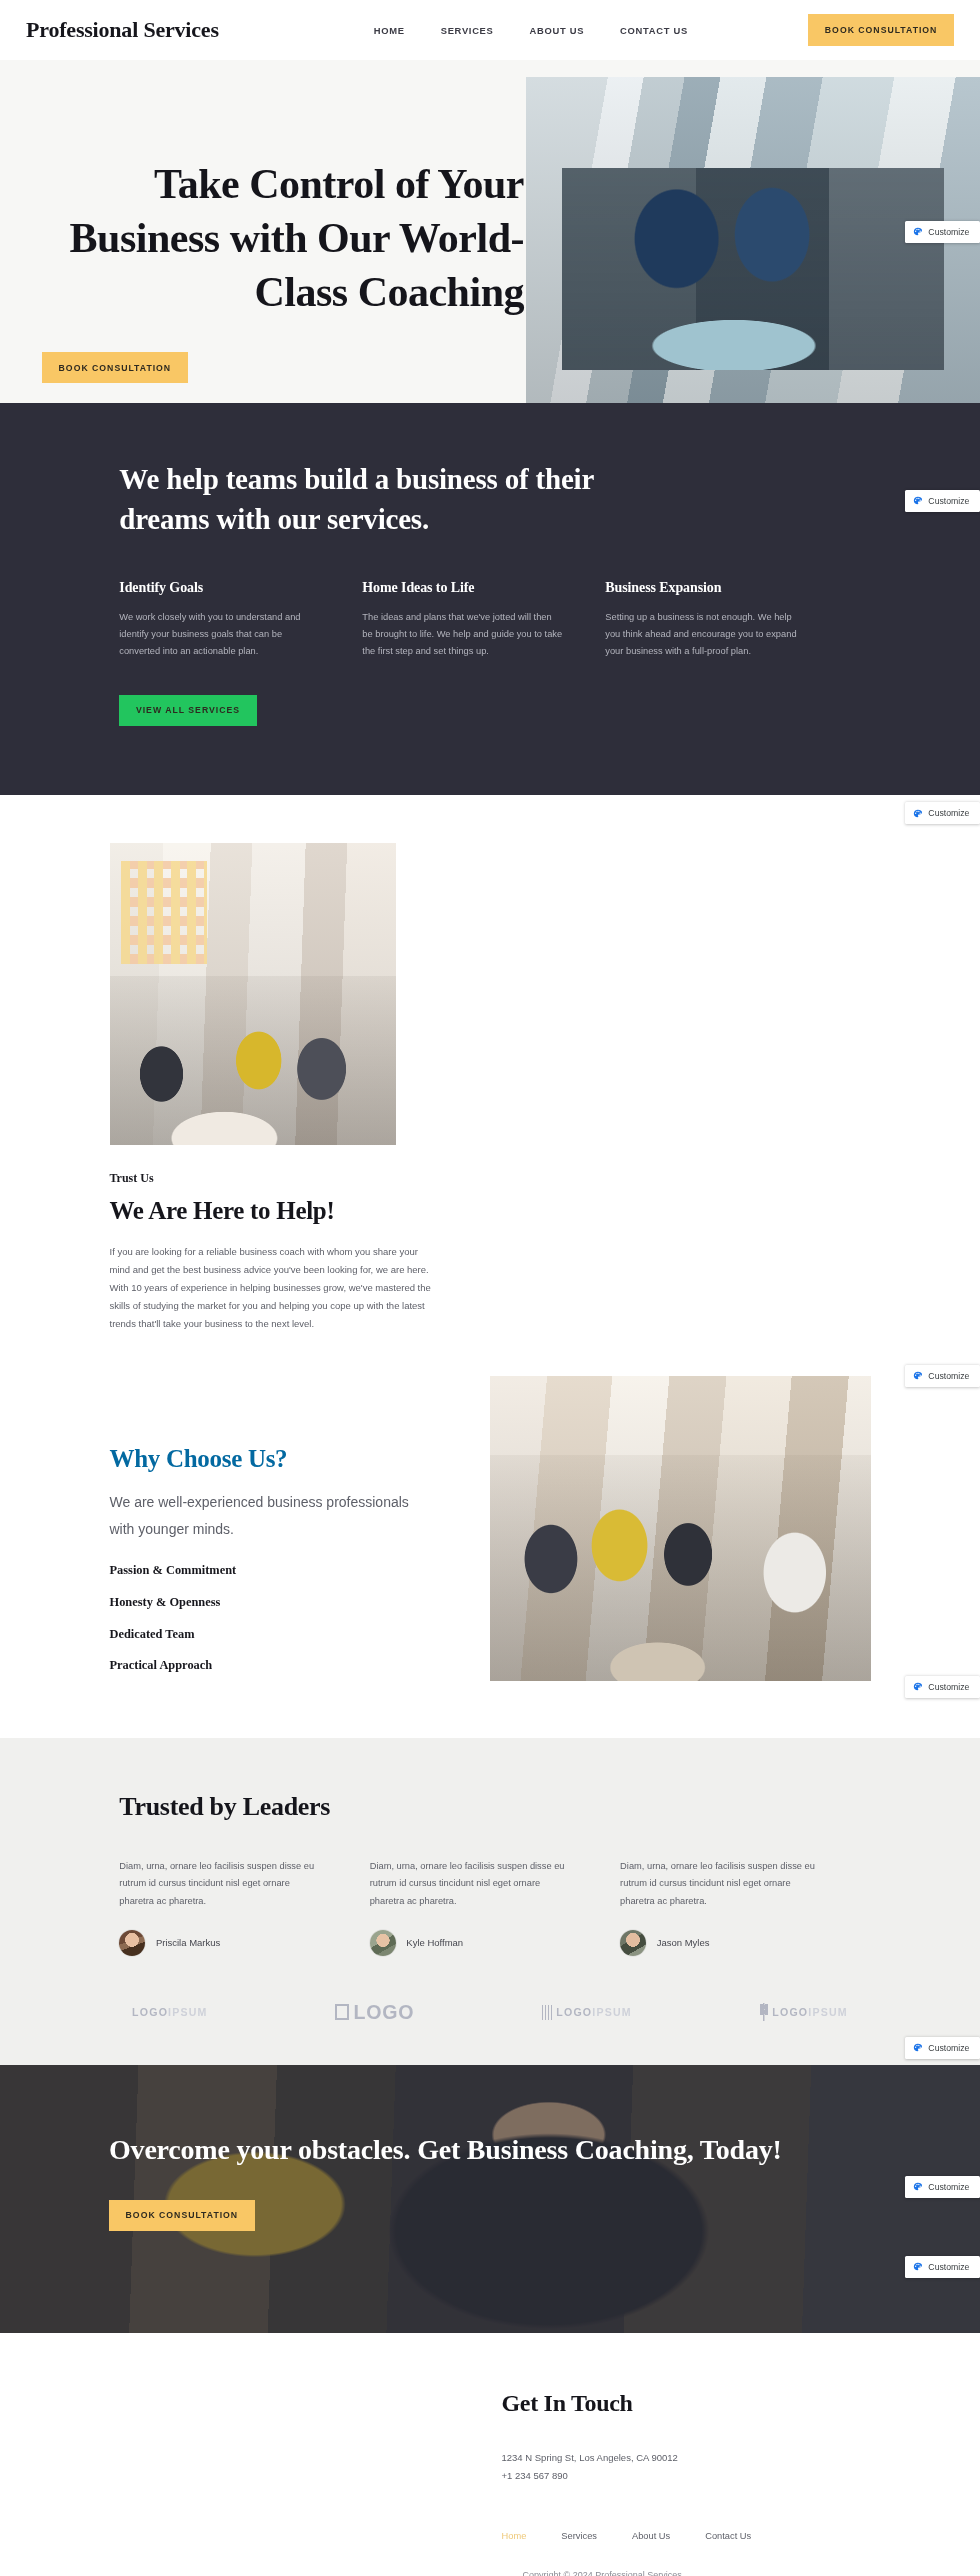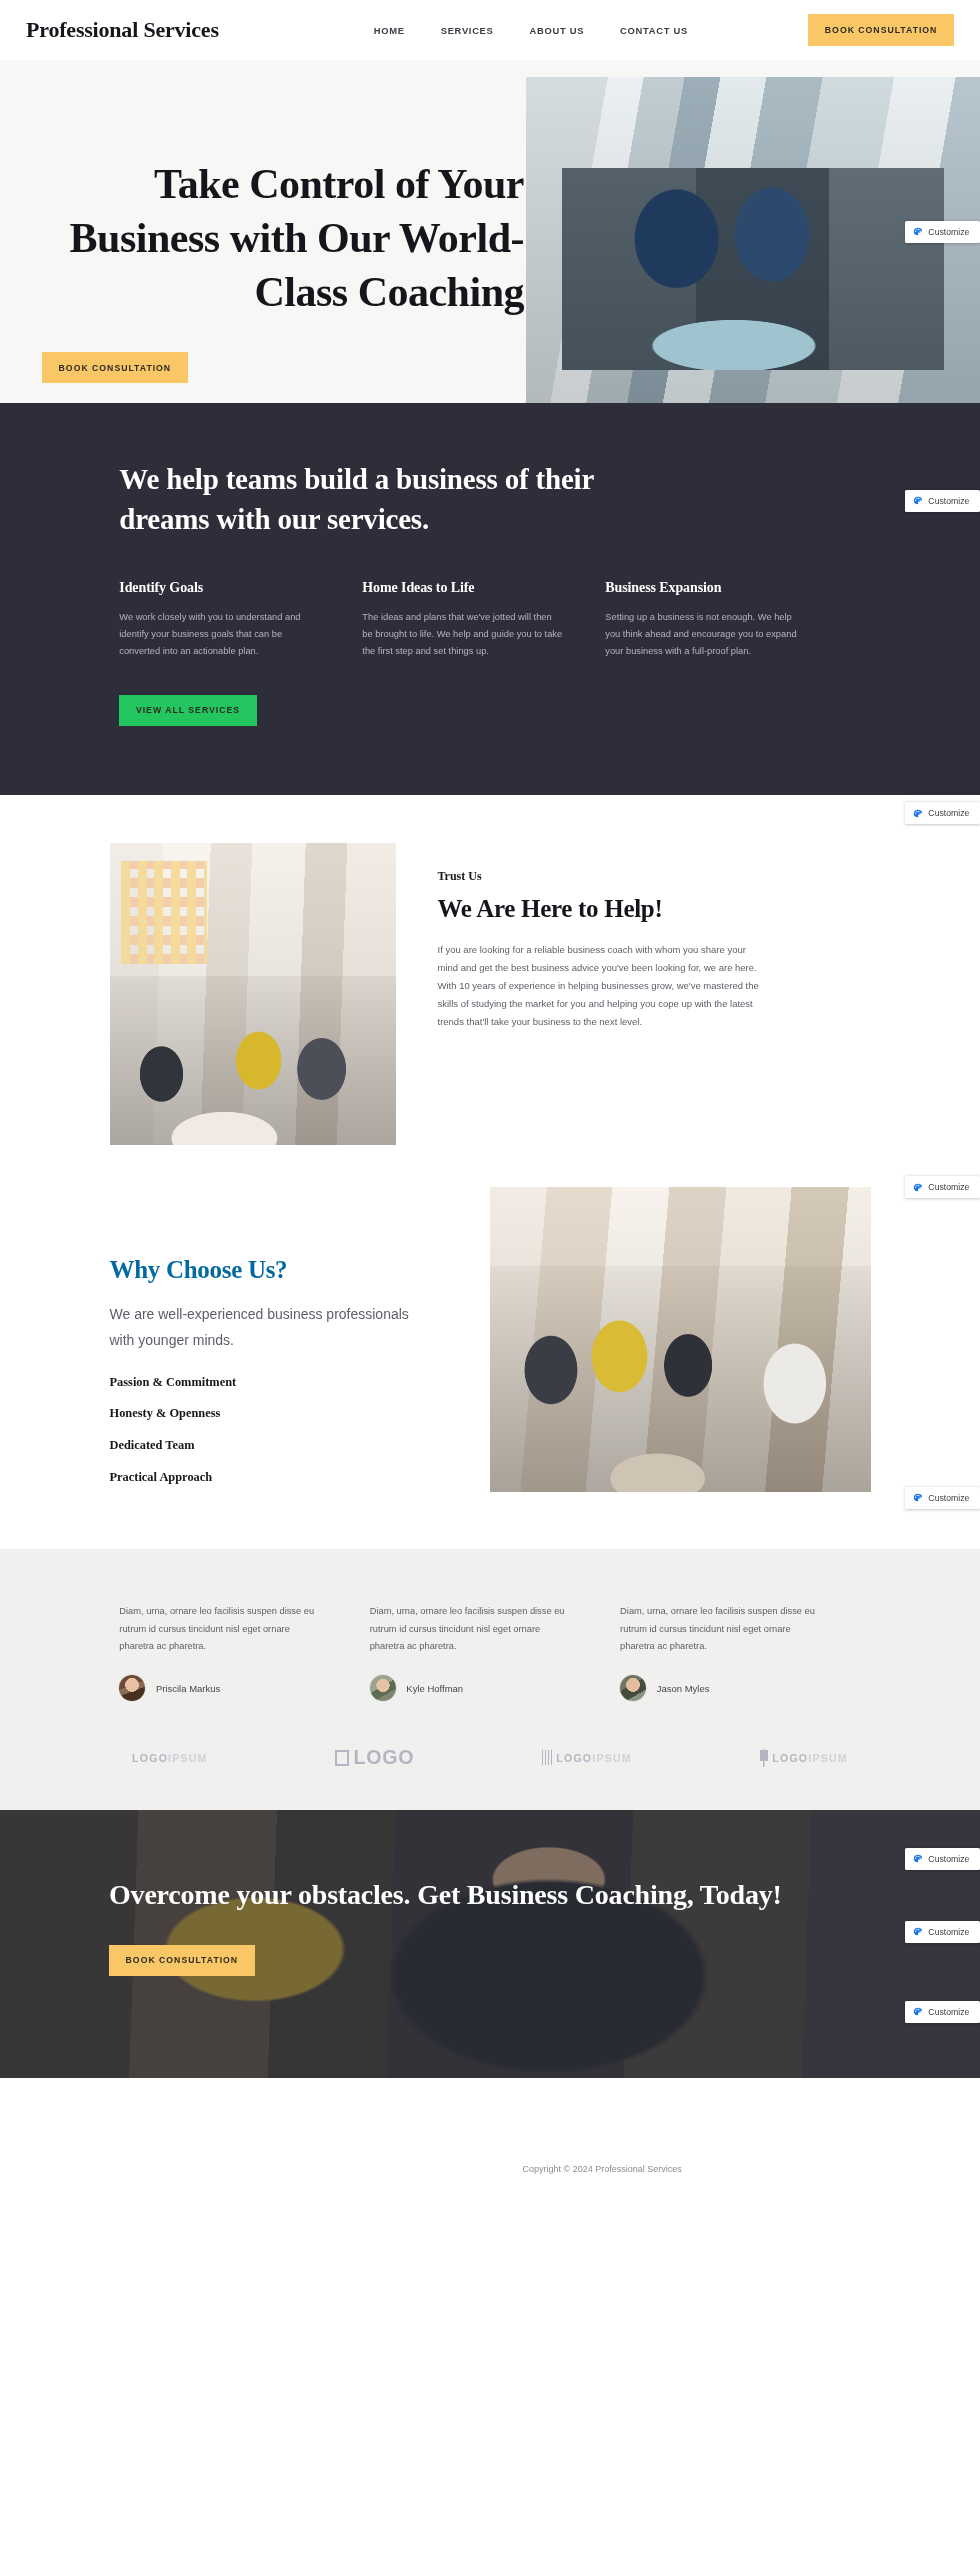--- a/index.html
+++ b/index.html
@@ -145,21 +145,21 @@
     color: #b3b4bd;
   }
   .services-btn { margin-top: 35px; margin-left: 9.8px; background:#22c55e; }
 
   
   .help {
     background: #ffffff;
     padding: 48px 0 27px 0;
     position: relative;
   }
-  .help-inner { width: 761px; margin: 0 auto; display: flex; gap: 42px; align-items: flex-start; }
+  .help-inner { width: 761px; margin: 0 auto; display: flex; align-items: flex-start; flex-direction: column; }
   .help-photo {
     width: 286px;
     height: 302px;
     flex: none;
     overflow: hidden;
     position: relative;
   }
   .photo-office {
     background:
       linear-gradient(180deg, rgba(255,255,255,0.18), rgba(0,0,0,0.10)),
@@ -465,20 +465,21 @@
     <div class="customize" style="top:315px;">
       <svg class="palette-icon" viewBox="0 0 24 24" fill="#1a73e8">
         <path d="M12 2C6.5 2 2 6.2 2 11.4c0 5.1 4.2 8.6 9 8.6 1.1 0 2-.8 2-1.9 0-.5-.2-1-.5-1.3-.3-.4-.5-.8-.5-1.3 0-1 .9-1.9 2-1.9h2.3c3.1 0 5.7-2.5 5.7-5.6C22 5.2 17.5 2 12 2zM6.5 12a1.6 1.6 0 110-3.2 1.6 1.6 0 010 3.2zm3.2-4.3a1.6 1.6 0 110-3.2 1.6 1.6 0 010 3.2zm4.6 0a1.6 1.6 0 110-3.2 1.6 1.6 0 010 3.2zm3.3 4.3a1.6 1.6 0 110-3.2 1.6 1.6 0 010 3.2z"></path>
       </svg>
       <span class="lbl">Customize</span>
     </div>
   </section>
 
   <section class="testimonials">
     <div class="wrap">
+      <h2 class="t-title">Trusted by Leaders</h2>
       <div class="t-grid">
         <div class="t-card">
           <p class="t-quote">Diam, urna, ornare leo facilisis suspen disse eu rutrum id cursus tincidunt nisl eget ornare pharetra ac pharetra.</p>
           <div class="t-person">
             <div class="avatar av-1"></div>
             <span class="t-name">Priscila Markus</span>
           </div>
         </div>
         <div class="t-card">
           <p class="t-quote">Diam, urna, ornare leo facilisis suspen disse eu rutrum id cursus tincidunt nisl eget ornare pharetra ac pharetra.</p>
@@ -544,18 +545,29 @@
     <div class="customize" style="top:191px;">
       <svg class="palette-icon" viewBox="0 0 24 24" fill="#1a73e8">
         <path d="M12 2C6.5 2 2 6.2 2 11.4c0 5.1 4.2 8.6 9 8.6 1.1 0 2-.8 2-1.9 0-.5-.2-1-.5-1.3-.3-.4-.5-.8-.5-1.3 0-1 .9-1.9 2-1.9h2.3c3.1 0 5.7-2.5 5.7-5.6C22 5.2 17.5 2 12 2zM6.5 12a1.6 1.6 0 110-3.2 1.6 1.6 0 010 3.2zm3.2-4.3a1.6 1.6 0 110-3.2 1.6 1.6 0 010 3.2zm4.6 0a1.6 1.6 0 110-3.2 1.6 1.6 0 010 3.2zm3.3 4.3a1.6 1.6 0 110-3.2 1.6 1.6 0 010 3.2z"></path>
       </svg>
       <span class="lbl">Customize</span>
     </div>
   </section>
 
   <footer class="footer">
     <div class="footer-inner">
+      <div class="footer-body">
+        <h2 class="footer-title">Get In Touch</h2>
+        <div class="footer-line">1234 N Spring St, Los Angeles, CA 90012</div>
+        <div class="footer-line">+1 234 567 890</div>
+        <nav class="footer-nav">
+          <a href="#" class="active">Home</a>
+          <a href="#">Services</a>
+          <a href="#">About Us</a>
+          <a href="#">Contact Us</a>
+        </nav>
+      </div>
       <div class="footer-copy">Copyright © 2024 Professional Services</div>
     </div>
   </footer>
 
 </div>
 
 
 </body></html>

